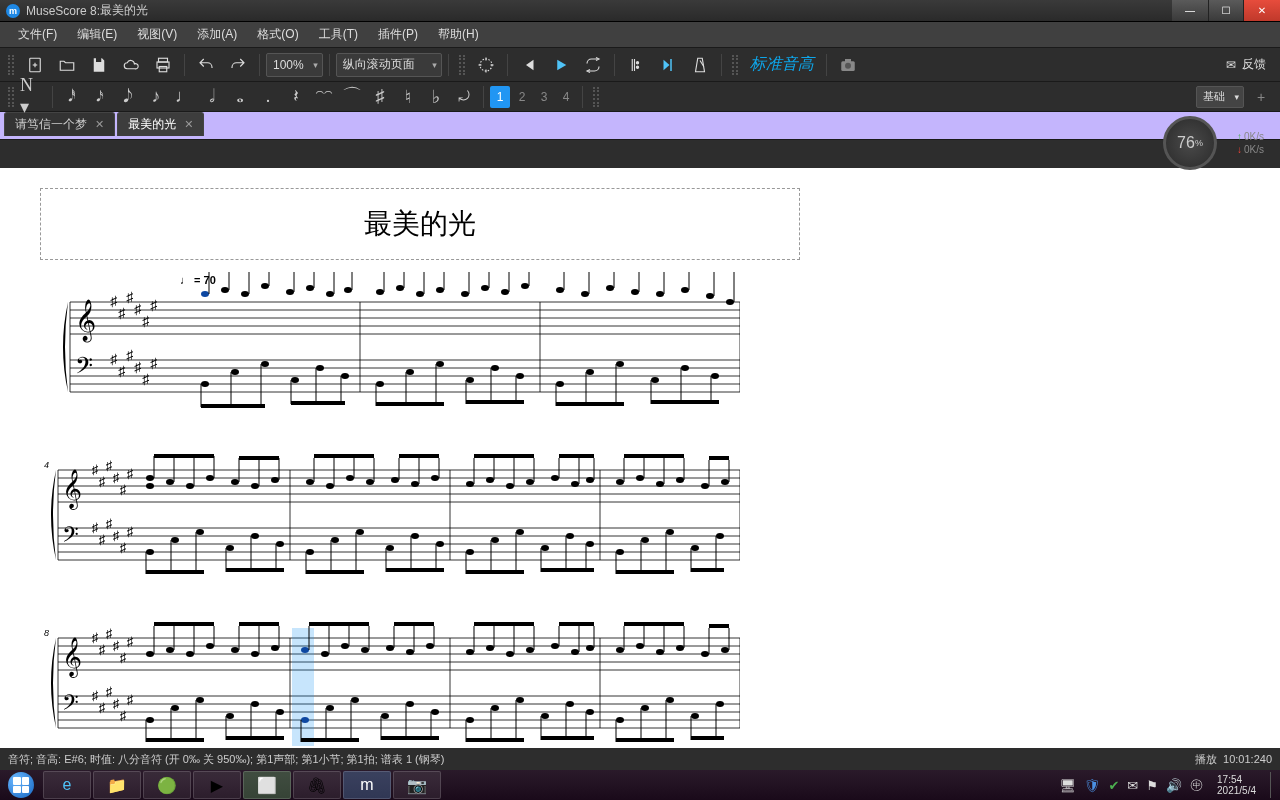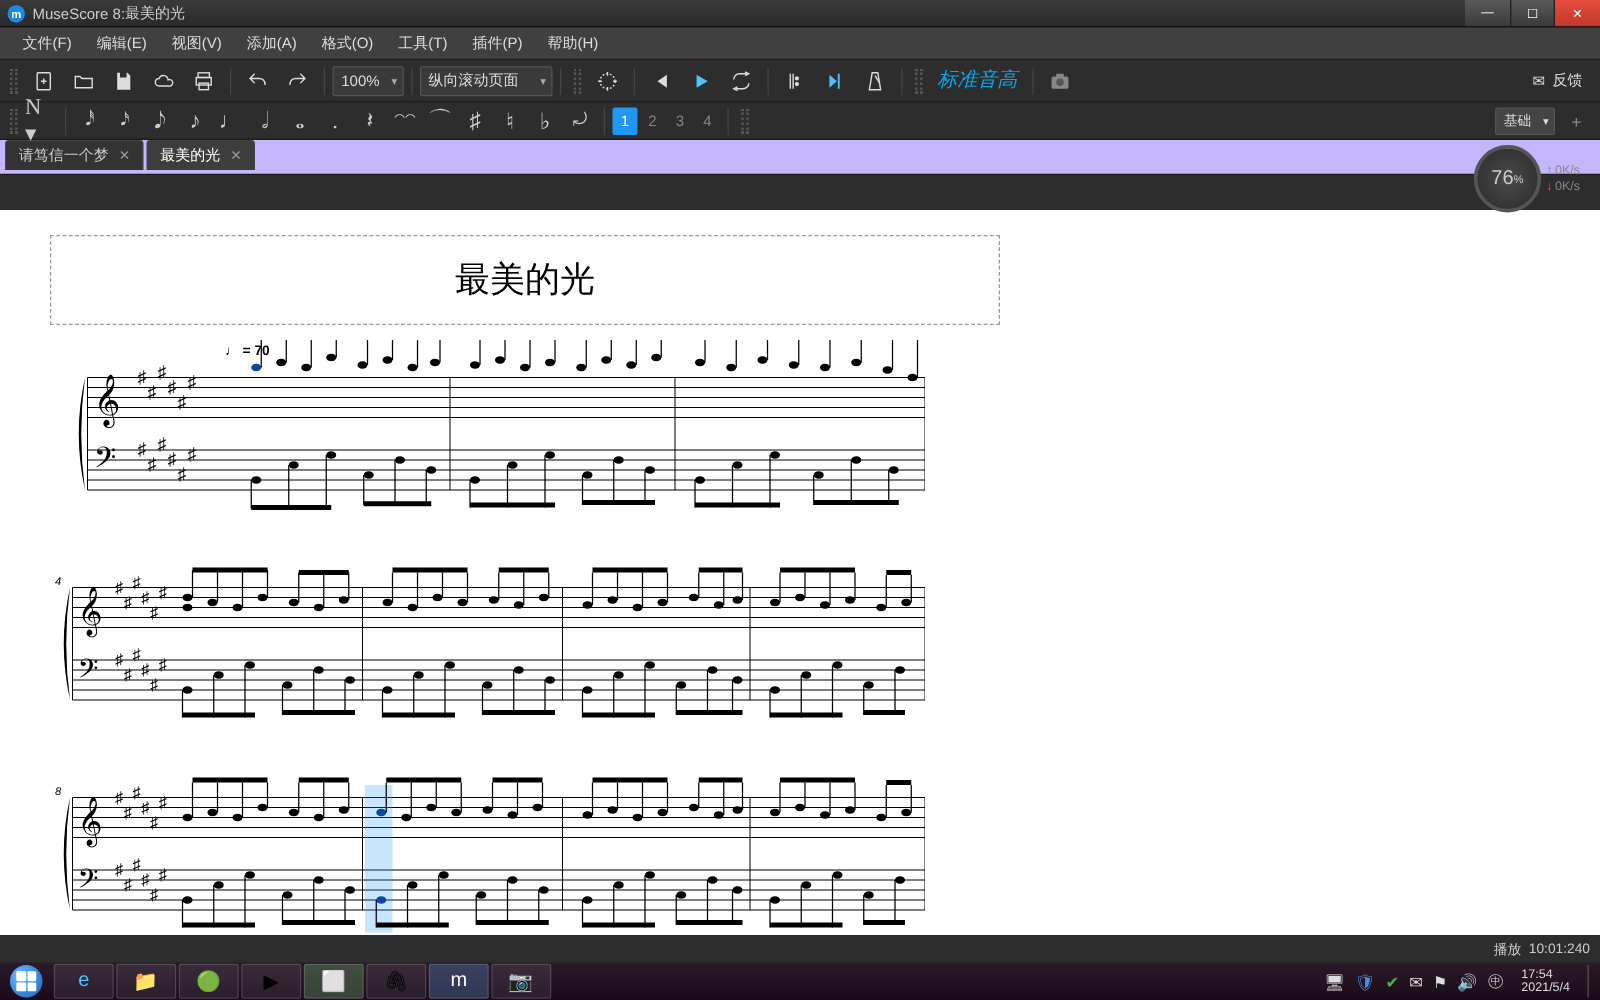--- a/index.html
+++ b/index.html
@@ -42,21 +42,21 @@
 .right-panel-btn::after { content: "▾"; position: absolute; right: 4px; font-size: 9px; }
 .plus-btn { width: 22px; height: 22px; color: #888; display: flex; align-items: center; justify-content: center; font-size: 14px; margin-right: 4px; }
 
 
 .tabbar { height: 28px; background: #c4b5fd; display: flex; align-items: flex-start; padding: 0 4px; border-bottom: 1px solid #1a1a1a; }
 .tab { height: 24px; padding: 0 10px; display: flex; align-items: center; gap: 8px; font-size: 12px; color: #ccc; background: #333; border: 1px solid #444; border-bottom: none; border-radius: 3px 3px 0 0; margin-right: 2px; cursor: pointer; }
 .tab.active { background: #3d3d3d; color: #fff; }
 .tab .close { font-size: 11px; color: #999; }
 
 
-.dial-overlay { position: absolute; right: 16px; top: 116px; z-index: 50; display: flex; align-items: center; gap: 4px; }
+.dial-overlay { position: absolute; right: 16px; top: 116px; z-index: 50; display: flex; align-items: center; gap: 20px; }
 .dial { width: 54px; height: 54px; border-radius: 50%; background: radial-gradient(#4a4a4a, #2a2a2a); border: 3px solid #555; display: flex; align-items: center; justify-content: center; color: #ccc; font-size: 16px; position: relative; }
 .dial .pct { font-size: 9px; }
 .dial-stats { font-size: 10px; color: #888; display: flex; flex-direction: column; gap: 2px; }
 .dial-stats .stat { display: flex; align-items: center; gap: 2px; }
 .arrow-up { color: #4caf50; }
 .arrow-down { color: #f44336; }
 
 
 .score-area { position: absolute; top: 168px; left: 0; right: 0; bottom: 52px; background: #fff; overflow: hidden; }
 .score-page { position: absolute; left: 40px; top: 20px; width: 760px; }
@@ -809,20 +809,21 @@
           <line class="stem" x1="81" y1="98" x2="81" y2="122"></line>
               <line class="stem" x1="106" y1="86" x2="106" y2="122"></line>
         </g>
         </g>
       </svg>
     </div>
   </div>
 </div>
 
 <div class="statusbar">
+  <span>音符; 音高: E#6; 时值: 八分音符 (开 0‰ 关 950‰); 第1声部;   第1小节; 第1拍; 谱表 1 (钢琴)</span>
   <div class="spacer"></div>
   <span>播放</span>
   <span>&nbsp;&nbsp;</span>
   <span>10:01:240</span>
 </div>
 
 <div class="taskbar">
   <div class="start-orb">
     <div class="orb">
         <span></span>

